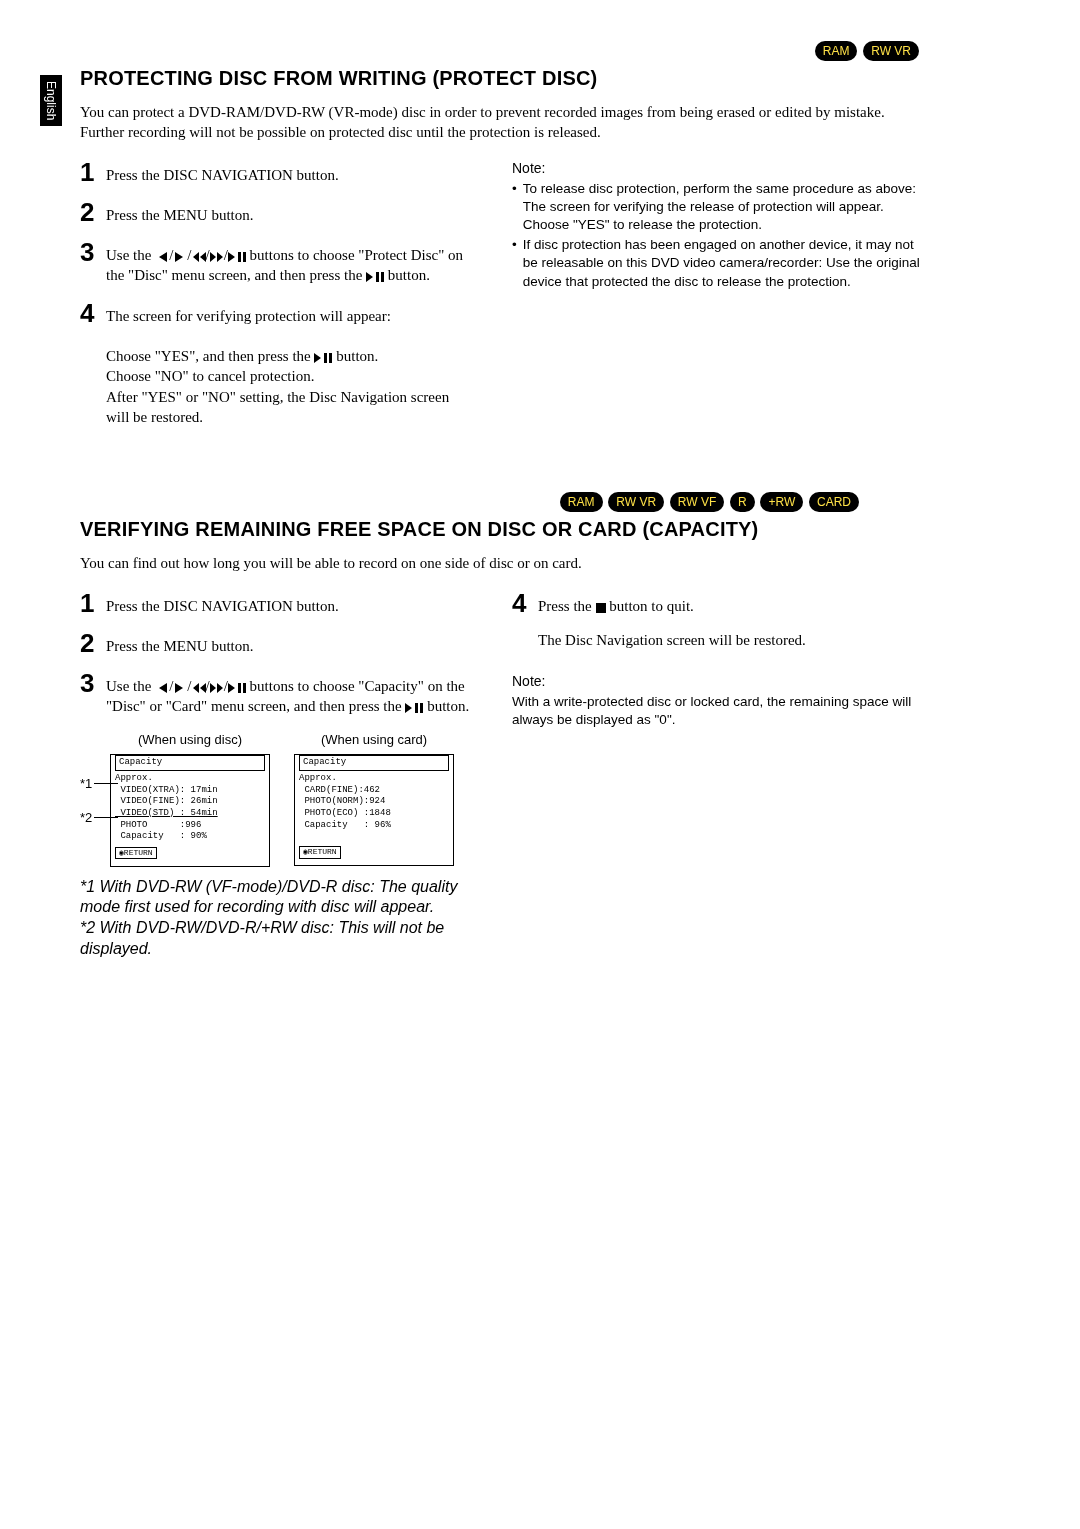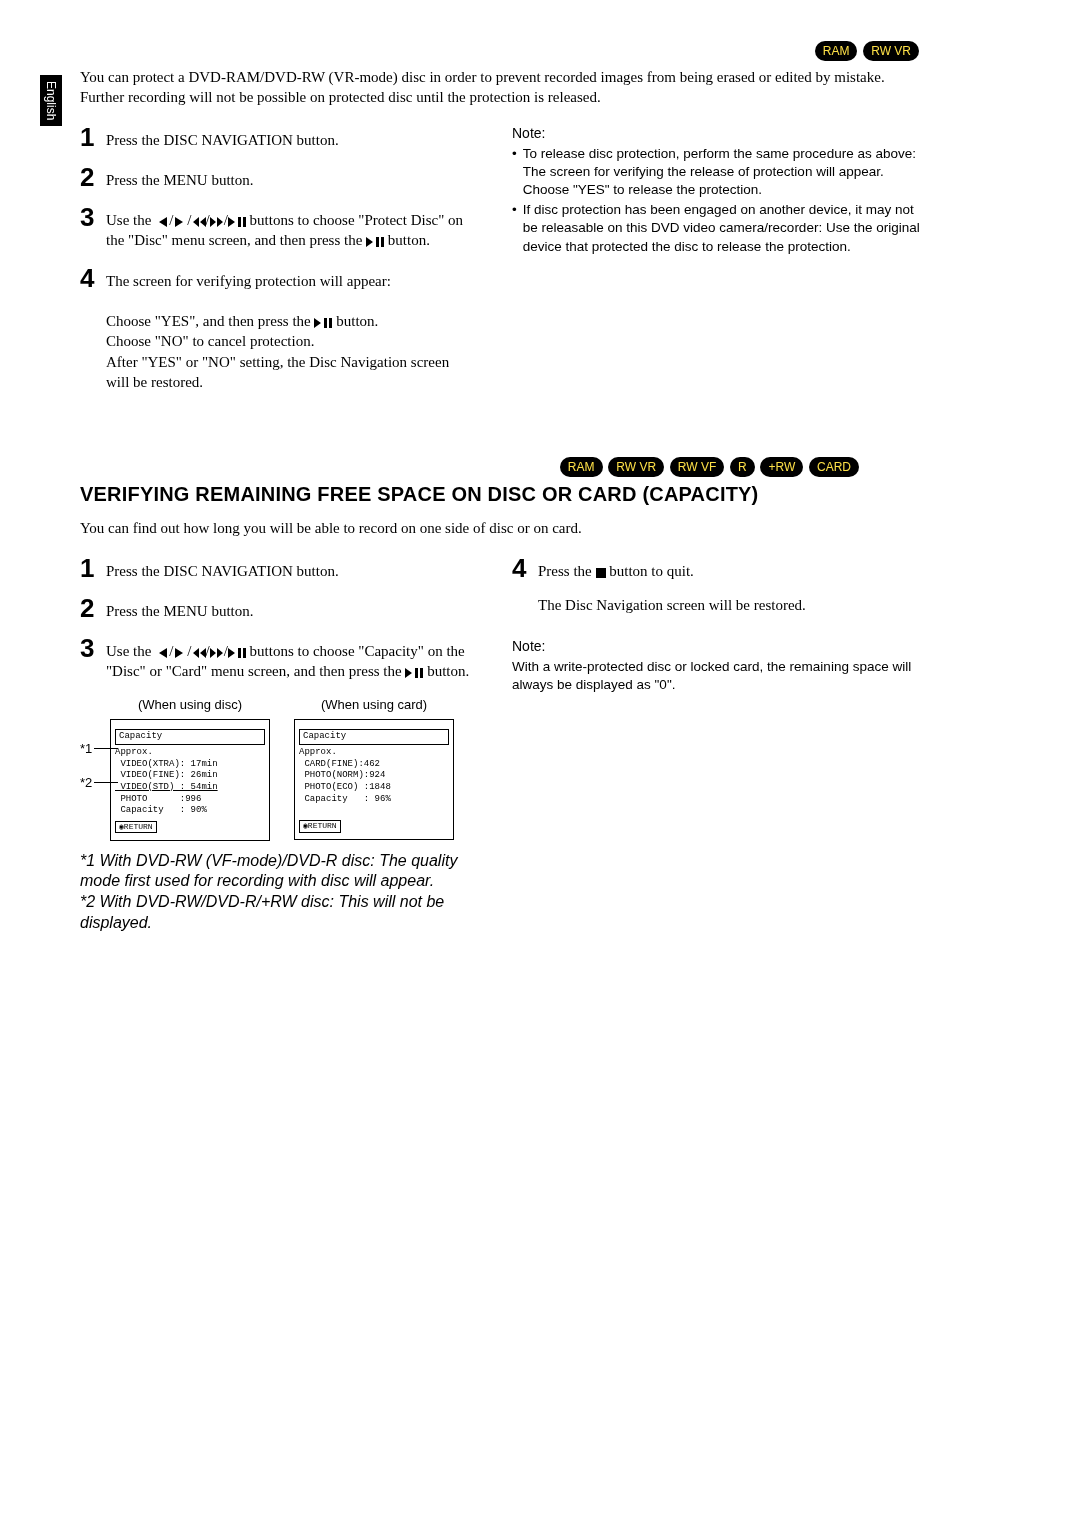--- a/index.html
+++ b/index.html
@@ -101,21 +101,21 @@
   }
   .figcol { flex: 0 0 auto; }
   .figlabel {
     font-size: 13px;
     text-align: center;
     margin-bottom: 6px;
   }
   .panel {
     border: 1px solid #000;
     width: 160px;
-    padding: 9px 4px 6px 4px;
+    padding: 0 4px 6px 4px;
     font-family: 'Courier New', monospace;
     font-size: 9px;
     line-height: 1.3;
     position: relative;
     box-sizing: border-box;
   }
   .panel .title { border: 1px solid #000; padding: 1px 3px; display: block; margin-bottom: 2px; font-size: 9px; }
   .panel .row { white-space: pre; }
   .panel .ret { border: 1px solid #000; padding: 0 3px; margin-top: 4px; display:inline-block; font-size:8px;}
   .annot {
@@ -147,20 +147,21 @@
 
 <div class="side-tab">English</div>
 
 <div class="content">
 
   <div class="badges">
     <span class="badge">RAM</span>
     <span class="badge">RW VR</span>
   </div>
 
+  <h1>PROTECTING DISC FROM WRITING (PROTECT DISC)</h1>
   <p class="intro">You can protect a DVD-RAM/DVD-RW (VR-mode) disc in order to prevent recorded images from being erased or edited by mistake. Further recording will not be possible on protected disc until the protection is released.</p>
 
   <div class="two-col">
     <div class="col left">
       <div class="step">
         <div class="step-num">1</div>
         <div class="step-body">Press the DISC NAVIGATION button.</div>
       </div>
       <div class="step">
         <div class="step-num">2</div>

